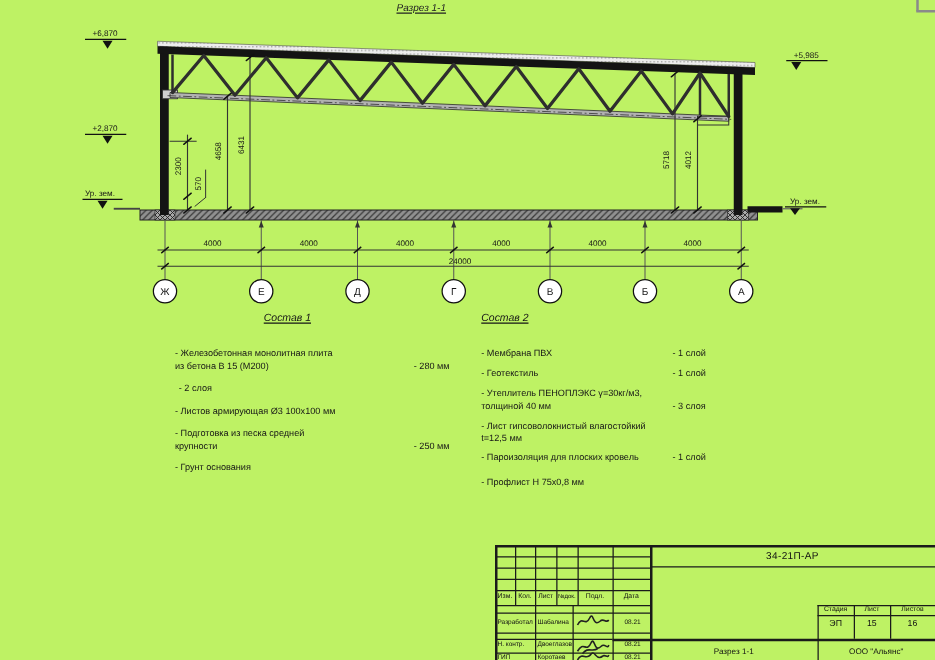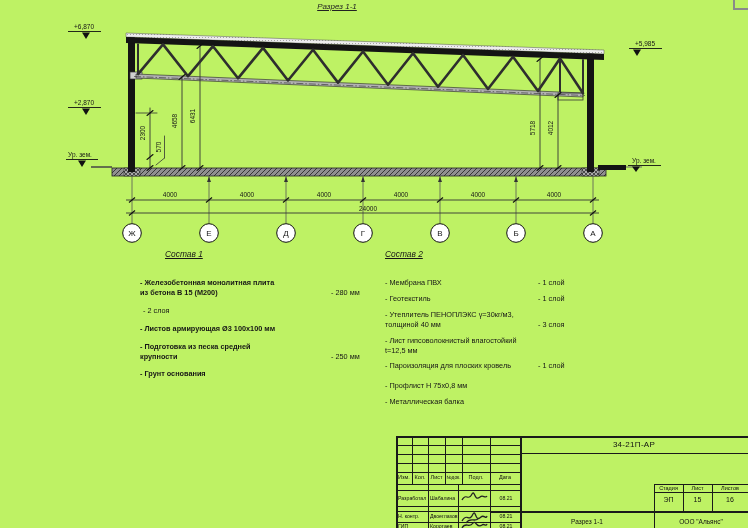--- a/index.html
+++ b/index.html
@@ -8,22 +8,22 @@
   .abs{position:absolute;}
   
   .view-title{left:296px;top:2px;width:82px;text-align:center;font-size:8px;
               font-style:italic;text-decoration:underline;color:#222;}
   
   .comp{font-size:7.3px;line-height:1.35;color:#161616;}
   .comp .ttl{display:inline-block;font-size:8.4px;font-style:italic;text-decoration:underline;margin-bottom:18px;}
   .comp .itm{display:flex;align-items:flex-end;margin-bottom:8px;}
   .comp .nm{white-space:pre-line;}
   .c1{left:140px;top:249px;width:242px;}
-  .c1 .ttl{margin-left:25px;}
-  .c1 .nm{width:188px;font-weight:bold;}
+  .c1 .ttl{margin-left:71px;}
+  .c1 .nm{width:188px;}
   .c1 .vl{width:48px;margin-left:3px;}
   .c2{left:385px;top:249px;width:265px;}
   .c2 .itm{margin-bottom:6px;}
   .c2 .nm{width:150px;}
   .c2 .vl{width:60px;margin-left:3px;}
   .gap-top{margin-top:10px;}
   
   .tb{left:396px;top:436px;width:352px;height:92px;font-size:5.5px;color:#111;}
   .tb .hl{position:absolute;height:1px;background:#1a1a1a;}
   .tb .hl2{position:absolute;height:2px;background:#1a1a1a;}
@@ -251,24 +251,20 @@
         <span class="vl"></span>
       </div>
     <div class="itm">
         <span class="nm">- Пароизоляция для плоских кровель</span>
         <span class="vl">- 1 слой</span>
       </div>
     <div class="itm gap-top">
         <span class="nm">- Профлист Н 75х0,8 мм</span>
         <span class="vl"></span>
       </div>
-    <div class="itm">
-        <span class="nm">- Металлическая балка</span>
-        <span class="vl"></span>
-      </div>
   </div>
 
   <div class="abs tb">
 
     <div class="hl2" style="top:0;left:0;width:352px;"></div>
     <div class="hl" style="top:9px;left:0;width:124px;"></div>
     <div class="hl" style="top:18px;left:0;width:124px;"></div>
     <div class="hl" style="top:27px;left:0;width:124px;"></div>
     <div class="hl" style="top:36px;left:0;width:124px;"></div>
     <div class="hl" style="top:48px;left:0;width:124px;"></div>

